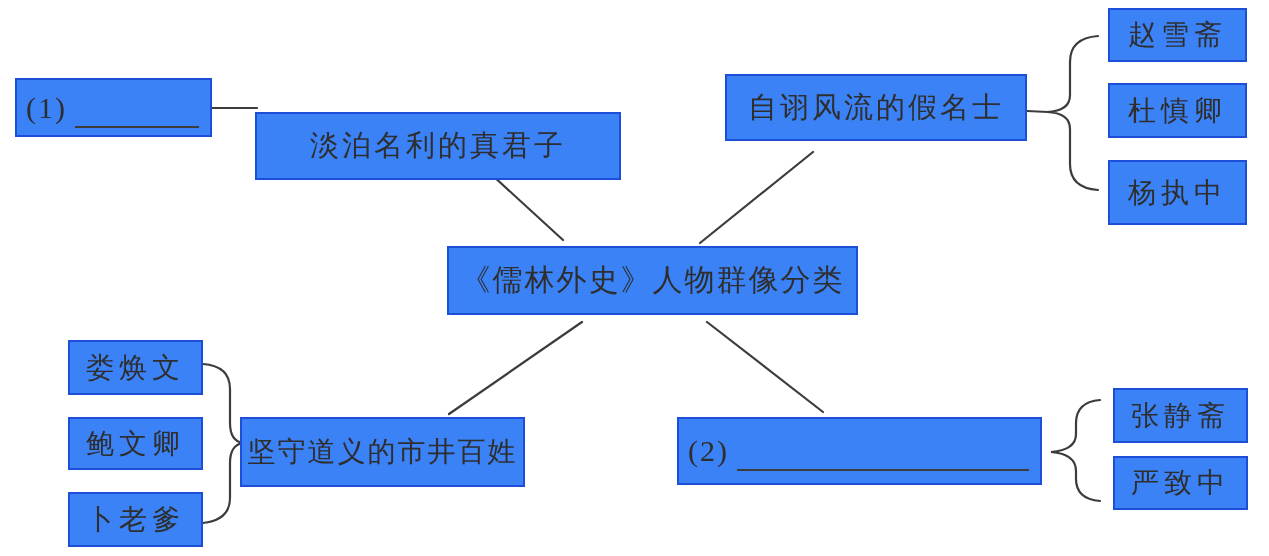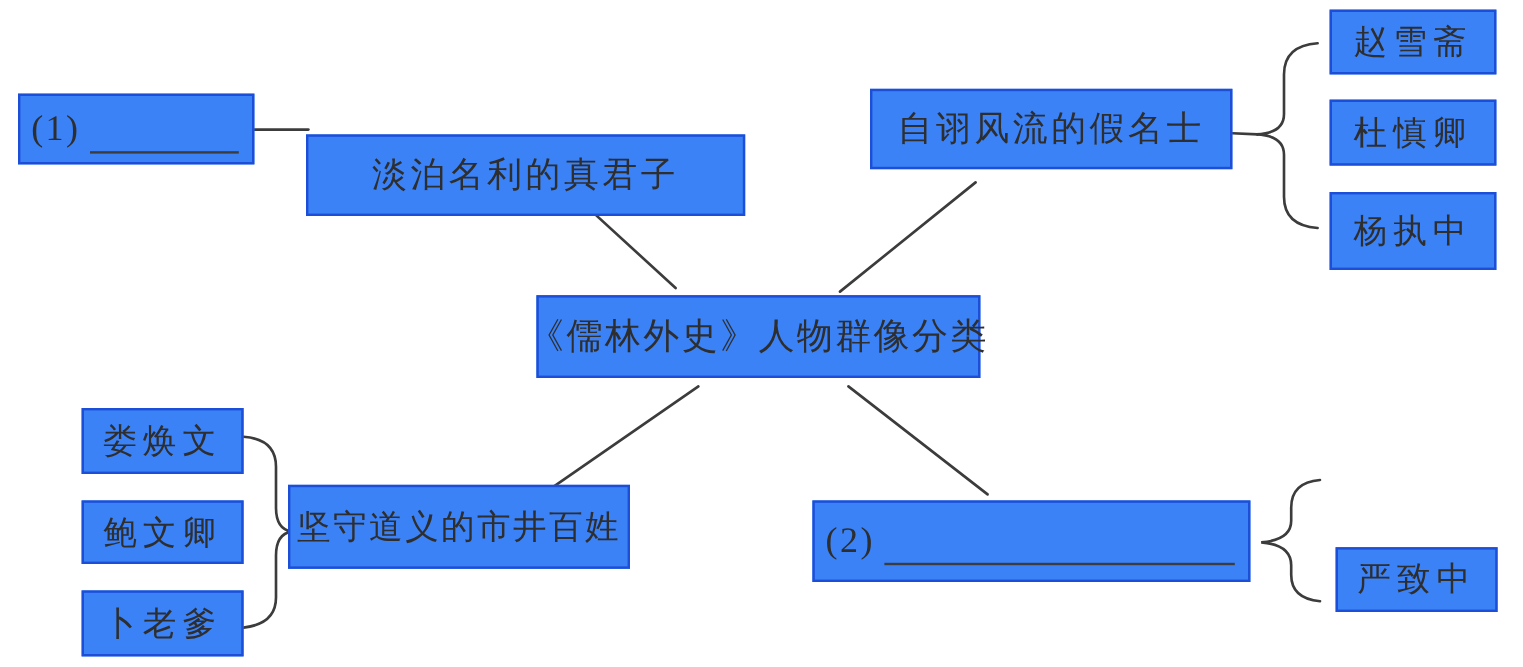--- a/index.html
+++ b/index.html
@@ -104,40 +104,43 @@
   <div class="node" style="left:1108px; top:8px; width:139px; height:54px;">
     <span class="member-text">赵雪斋</span>
   </div>
   <div class="node" style="left:1108px; top:83px; width:139px; height:55px;">
     <span class="member-text">杜慎卿</span>
   </div>
   <div class="node" style="left:1108px; top:160px; width:139px; height:65px;">
     <span class="member-text">杨执中</span>
   </div>
 
-  <div class="node" style="left:447px; top:246px; width:370px; height:69px;">
+  <div class="node" style="left:447px; top:246px; width:411px; height:69px;">
     <span class="center-text">《儒林外史》人物群像分类</span>
   </div>
 
   <div class="node" style="left:68px; top:340px; width:135px; height:55px;">
     <span class="member-text">娄焕文</span>
   </div>
   <div class="node" style="left:68px; top:417px; width:135px; height:53px;justify-content:center;">
     <span class="member-text">鲍文卿</span>
   </div>
   <div class="node" style="left:68px; top:492px; width:135px; height:55px;">
     <span class="member-text">卜老爹</span>
   </div>
 
-  <div class="node" style="left:240px; top:404px; width:285px; height:70px;">
+  <div class="node" style="left:240px; top:417px; width:285px; height:70px;">
     <span class="category-text tight">坚守道义的市井百姓</span>
   </div>
 
   <div class="node answer-node" style="left:677px; top:417px; width:365px; height:68px;">
     <span class="answer-prefix">(2)</span>
     <span class="answer-blank blank-2"></span>
   </div>
 
+  <div class="node" style="left:1113px; top:388px; width:135px; height:55px;">
+    <span class="member-text">张静斋</span>
+  </div>
   <div class="node" style="left:1113px; top:456px; width:135px; height:54px;">
     <span class="member-text">严致中</span>
   </div>
 
 </div>
 
 </body></html>

